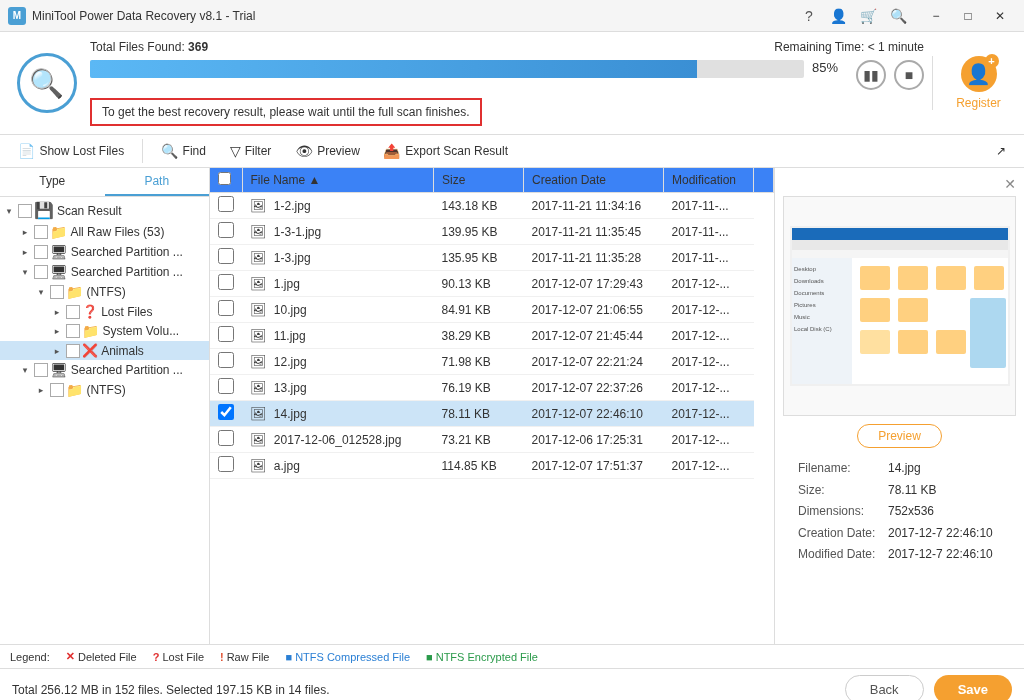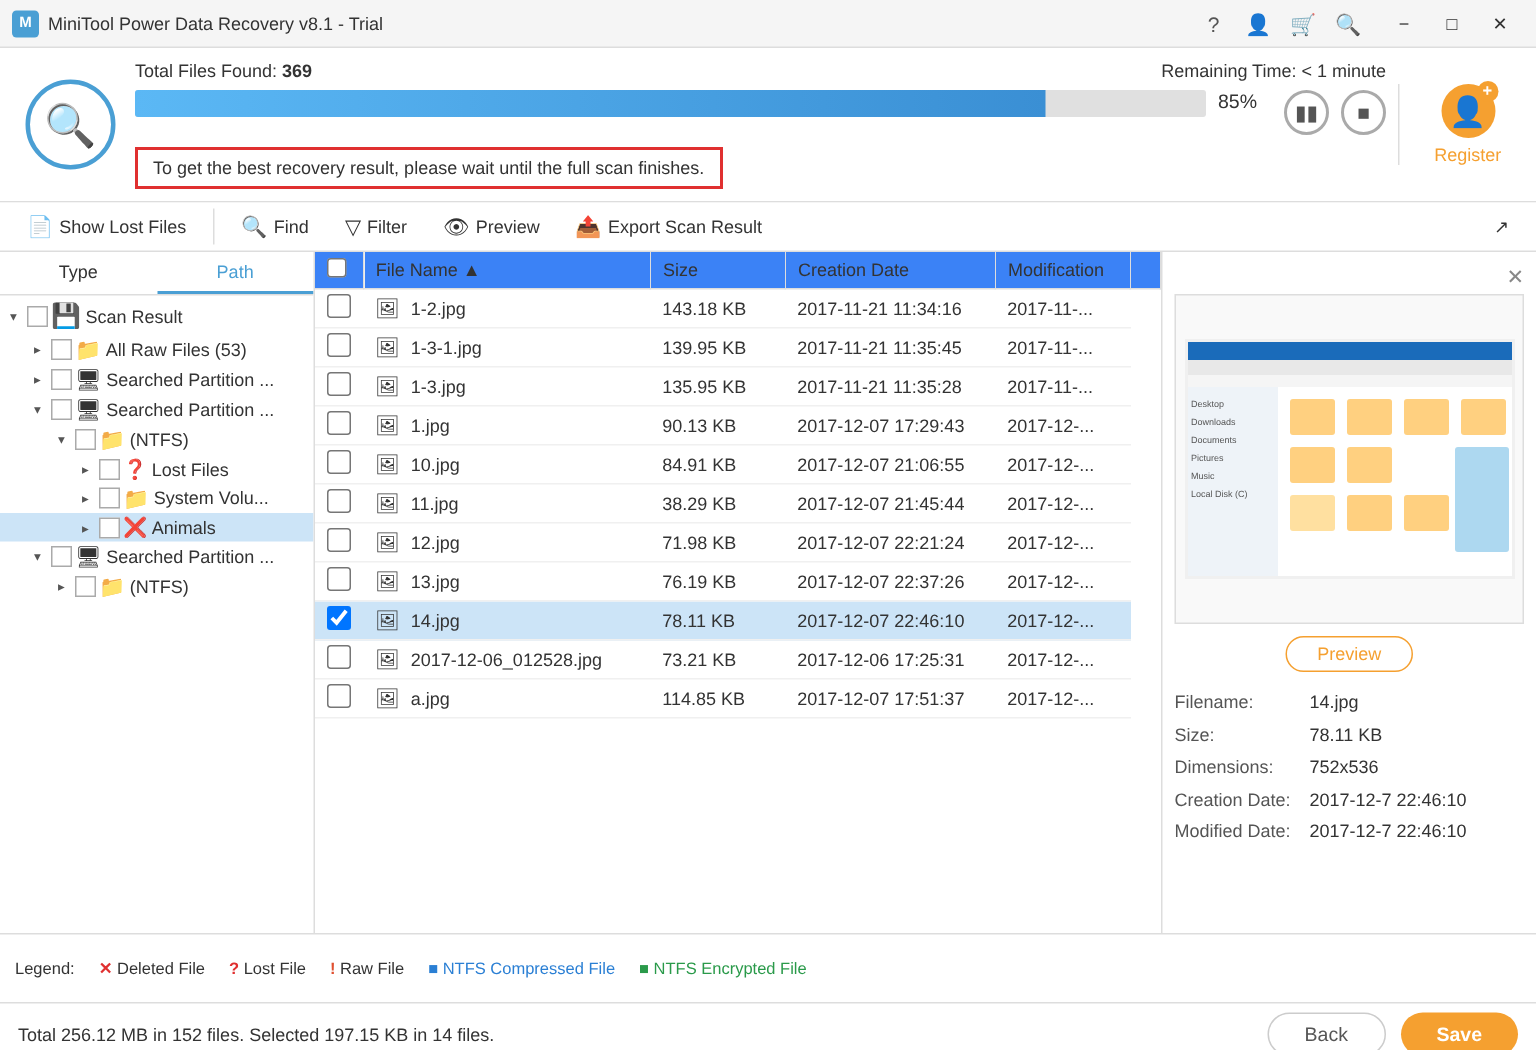--- a/index.html
+++ b/index.html
@@ -61,27 +61,27 @@
     #file-table th { background: #3b82f6; border-bottom: 1px solid #ddd; border-right: 1px solid #ddd; padding: 4px 8px; text-align: left; font-weight: normal; font-size: 12px; position: sticky; top: 0; z-index: 1; }
     #file-table td { padding: 3px 8px; border-bottom: 1px solid #f0f0f0; font-size: 12px; }
     .file-row.selected { background: #cce4f7; }
     .file-row td { white-space: nowrap; }
     .file-check { width: 16px; height: 16px; }
     
     
     #preview-panel { width: 250px; background: white; border-left: 1px solid #ddd; display: flex; flex-direction: column; padding: 8px; }
     #preview-image-area { flex: 1; border: 1px solid #ddd; display: flex; align-items: center; justify-content: center; margin-bottom: 8px; background: #f9f9f9; overflow: hidden; min-height: 180px; max-height: 220px; }
     #preview-btn { padding: 4px 20px; border: 1px solid #f5a030; background: white; color: #f5a030; cursor: pointer; border-radius: 12px; font-size: 12px; align-self: center; margin-bottom: 10px; }
-    #file-meta { font-size: 12px; line-height: 1.8; }
+    #file-meta { font-size: 12px; line-height: 1.8; margin-left: 15px; }
     .meta-row { display: flex; }
     .meta-label { color: #555; min-width: 90px; }
     .meta-value { color: #333; }
     
     
-    #legend { background: white; border-top: 1px solid #ddd; padding: 16px 10px; display: flex; align-items: center; gap: 16px; font-size: 11px; }
+    #legend { background: white; border-top: 1px solid #ddd; padding: 5px 10px; display: flex; align-items: center; gap: 16px; font-size: 11px; }
     .legend-item { display: flex; align-items: center; gap: 3px; }
     .legend-x { color: #e03030; font-weight: bold; }
     .legend-q { color: #e03030; font-weight: bold; }
     .legend-ex { color: #e05030; font-weight: bold; }
     .legend-ntfs-c { color: #2a7fd4; }
     .legend-ntfs-e { color: #2a9a4a; }
     
     
     #statusbar { background: white; border-top: 1px solid #ddd; padding: 6px 12px; display: flex; align-items: center; justify-content: space-between; }
     #statusbar-text { font-size: 12px; color: #333; }

